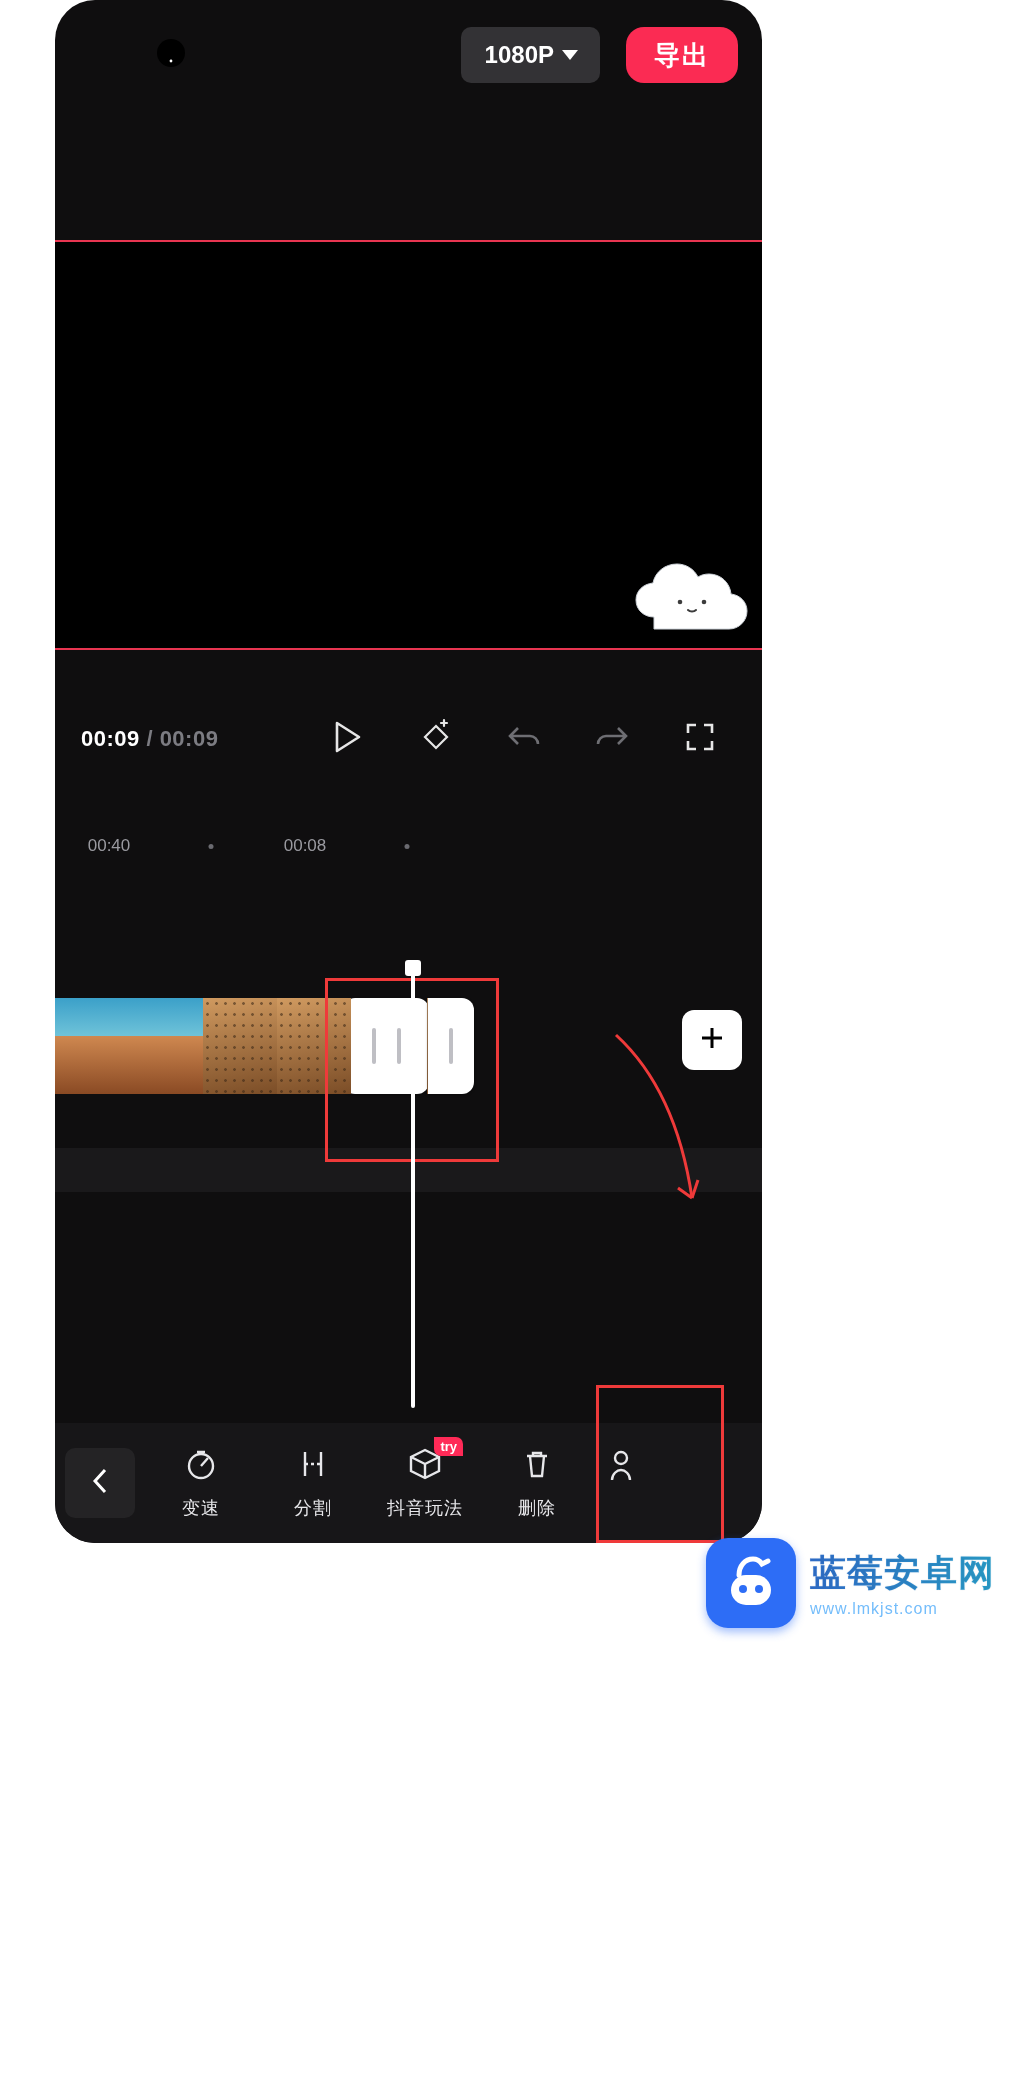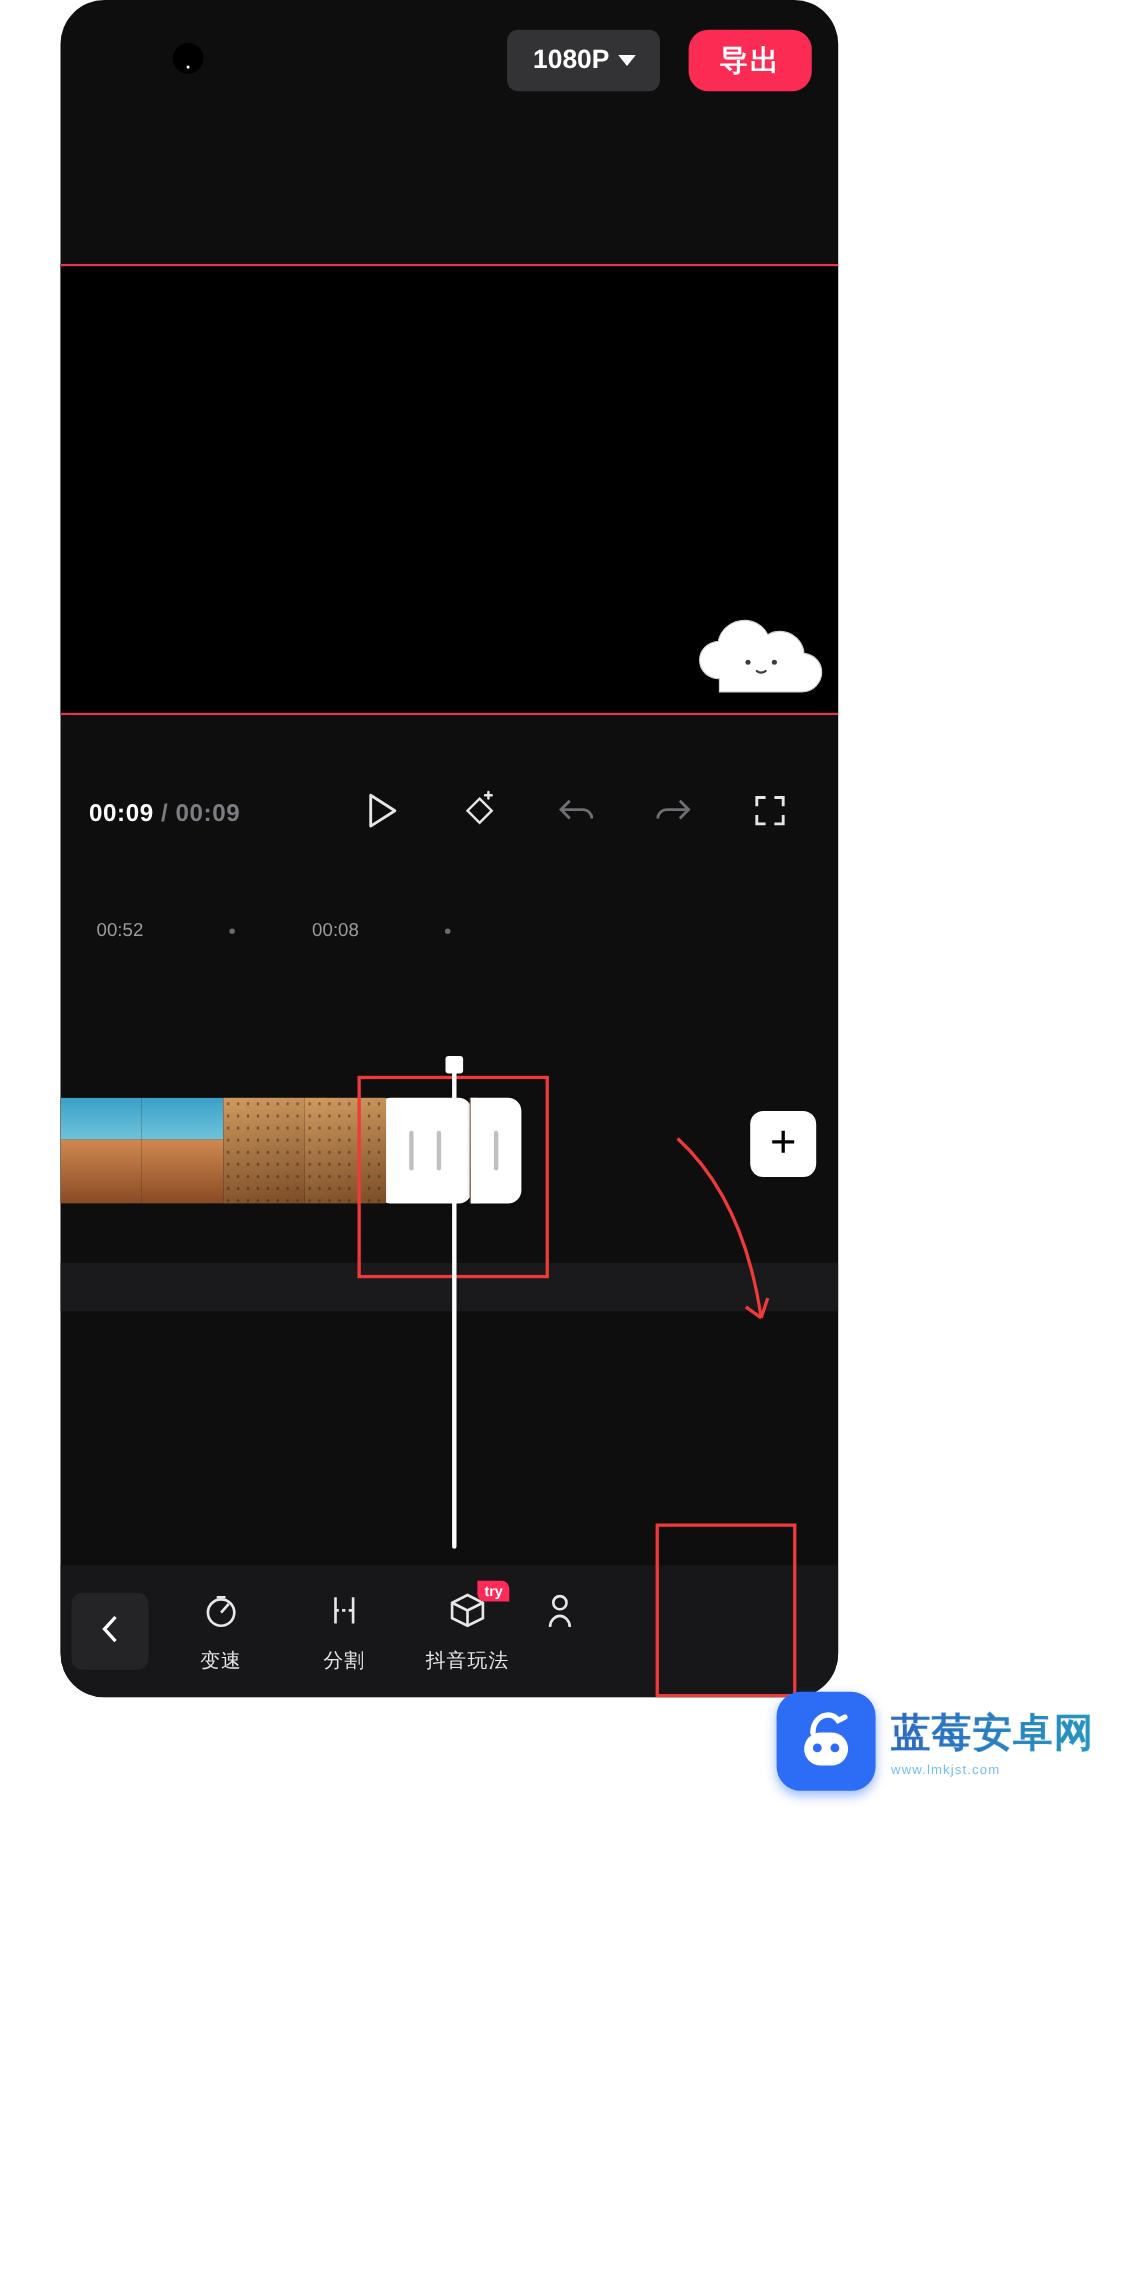--- a/index.html
+++ b/index.html
@@ -152,21 +152,21 @@
       display:flex;align-items:center;justify-content:center;
       box-shadow:0 4px 10px rgba(45,109,246,.45);
     }
     .wm-text .t1{
       font-size:36px;font-weight:800;
       background:linear-gradient(90deg,#3c8bff 0%,#35c7ff 100%);
       -webkit-background-clip:text;background-clip:text;color:transparent;
       text-shadow:0 0 1px rgba(0,0,0,.25);
       letter-spacing:1px;
     }
-    .wm-text .t2{ font-size:12px;color:#74bdfb;margin-top:2px; letter-spacing:1px;}
+    .wm-text .t2{ font-size:16px;color:#74bdfb;margin-top:2px; letter-spacing:1px;}
   </style>
 </head>
 <body>
 
 <div class="page-wrap">
 
   <div class="phone">
 
     <div class="topbar">
       <div class="icon-btn">
@@ -245,21 +245,21 @@
       <div class="tbtn">
         <span>
           <svg width="30" height="30" viewBox="0 0 30 30">
               <path d="M3 11V3h8 M27 11V3h-8 M3 19v8h8 M27 19v8h-8"></path>
             </svg>
         </span>
       </div>
     </div>
 
     <div class="ruler">
-      <span style="left:54px">00:52</span>
+      <span style="left:54px">00:40</span>
       <span class="dot" style="left:156px"></span>
       <span style="left:250px">00:08</span>
       <span class="dot" style="left:352px"></span>
     </div>
 
     <div class="tracks">
       <div class="clip-row">
         <div class="thumb sky">
             <div class="top"></div>
             <div class="bot"></div>
@@ -339,20 +339,28 @@
         <div class="tool">
           <span class="try-badge">try</span>
           <span>
             <svg width="36" height="36" viewBox="0 0 36 36">
                 <path d="M18 4 L32 11v14L18 32 4 25V11z"></path>
                 <path d="M4 11l14 7 14-7M18 18v14"></path>
               </svg>
           </span>
           <span class="tlabel">抖音玩法</span>
         </div>
+        <div class="tool">
+          <span>
+            <svg width="36" height="36" viewBox="0 0 36 36">
+                <path d="M8 10h20M14 10V7h8v3M11 10l2 20h10l2-20"></path>
+              </svg>
+          </span>
+          <span class="tlabel">删除</span>
+        </div>
         <div class="tool" style="width:60px">
           <span>
             <svg width="28" height="36" viewBox="0 0 28 36">
                 <circle cx="12" cy="10" r="6"></circle>
                 <path d="M3 32c0-6 5-10 9-10s9 4 9 10"></path>
               </svg>
           </span>
           <span class="tlabel" style="visibility:hidden">-</span>
         </div>
       </div>

